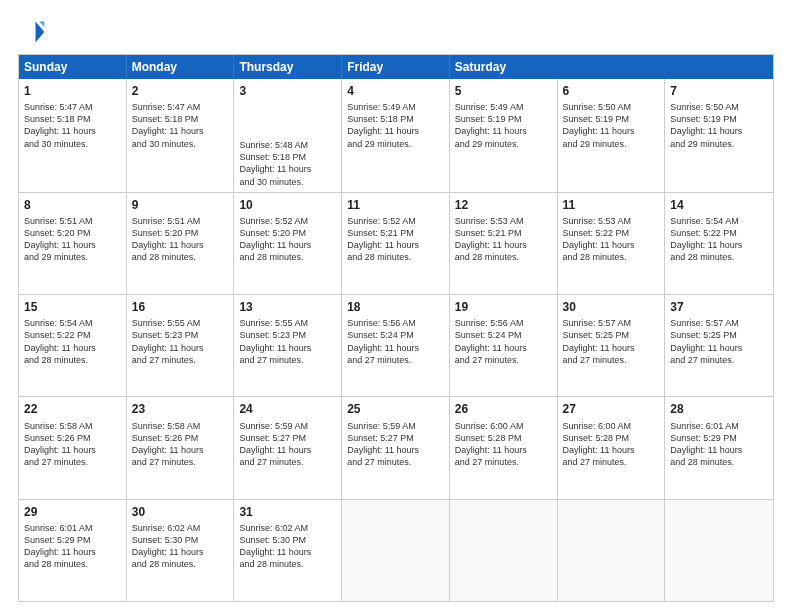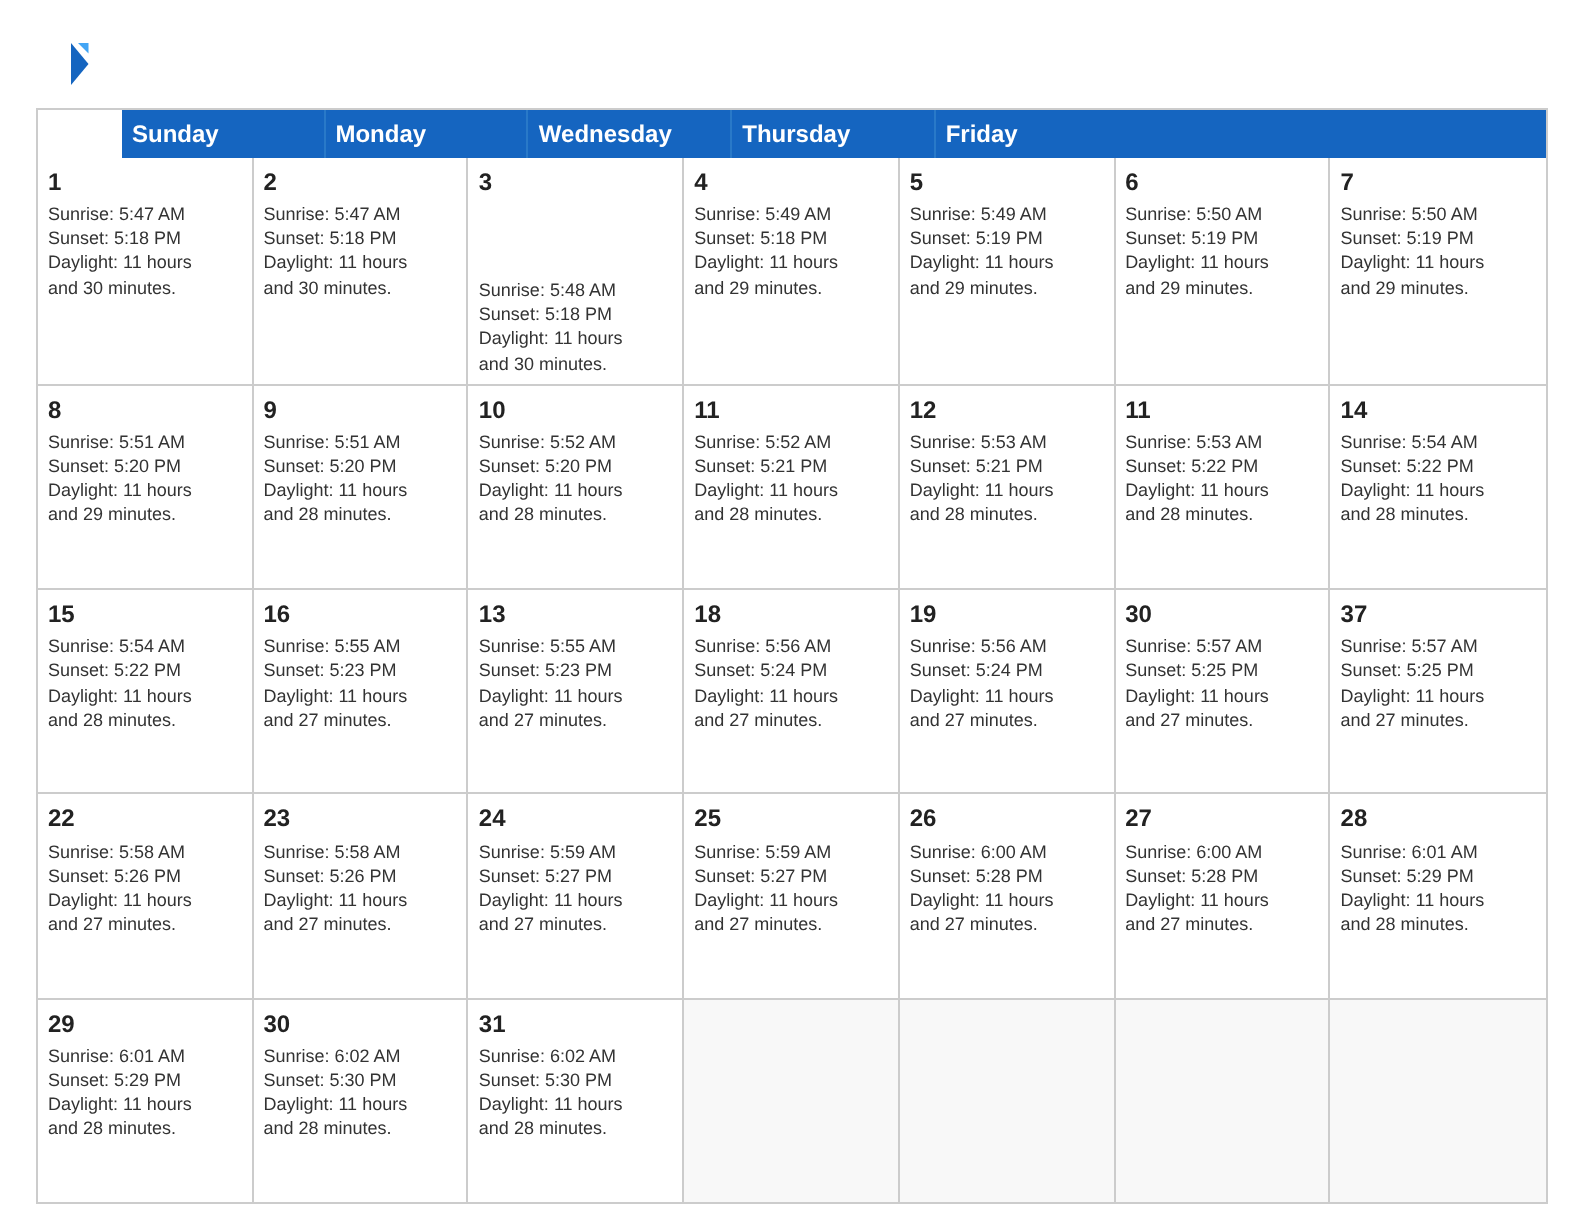--- a/index.html
+++ b/index.html
@@ -57,21 +57,20 @@
     .calendar {
       flex: 1;
       display: flex;
       flex-direction: column;
       border: 1px solid #ccc;
     }
     .cal-header-row {
       display: grid;
       grid-template-columns: repeat(7, 1fr);
       background: #1565c0;
-      margin-left: 42px;
     }
     .cal-header-cell {
       color: #fff;
       font-size: 12px;
       font-weight: bold;
       padding: 5px 5px;
       text-align: left;
       border-right: 1px solid #2979c8;
     }
     .cal-header-cell:last-child { border-right: none; }
@@ -128,23 +127,23 @@
     <div class="title-block">
       <div class="main-title"></div>
       <div class="subtitle"></div>
     </div>
   </div>
 
   <div class="calendar">
     <div class="cal-header-row">
     <div class="cal-header-cell">Sunday</div>
         <div class="cal-header-cell">Monday</div>
-        <div class="cal-header-cell">Wednesday</div>
         <div class="cal-header-cell">Thursday</div>
         <div class="cal-header-cell">Friday</div>
+        <div class="cal-header-cell">Saturday</div>
       </div>
     <div class="cal-body">
     <div class="cal-week">
           <div class="cal-cell">
             <span class="day-num">1</span>
             <div class="cell-text" style="white-space: pre-line;">Sunrise: 5:47 AM
 Sunset: 5:18 PM
 Daylight: 11 hours
 and 30 minutes.</div>
           </div>

